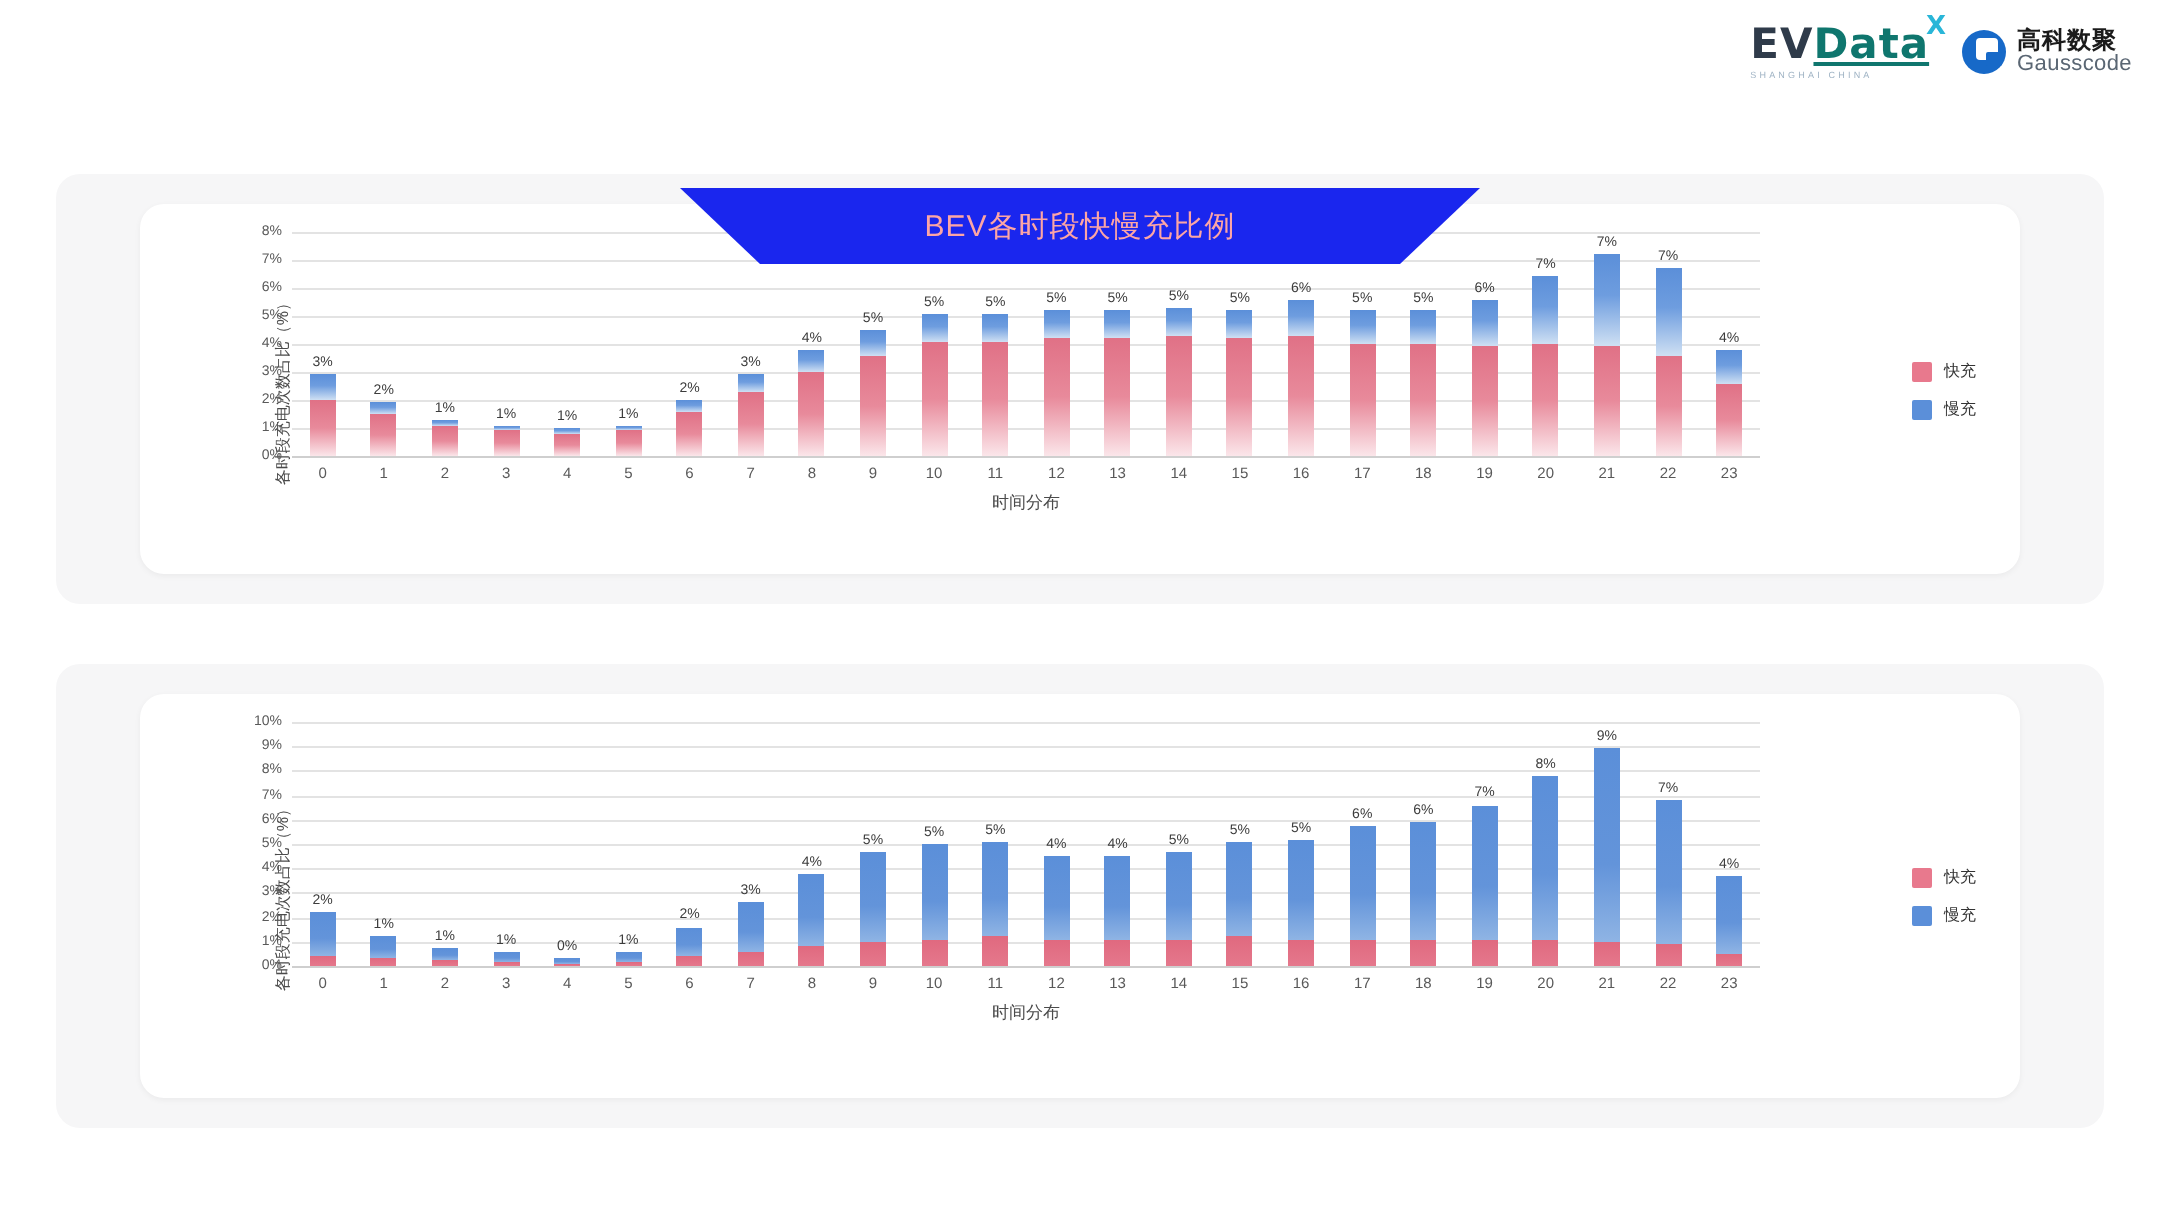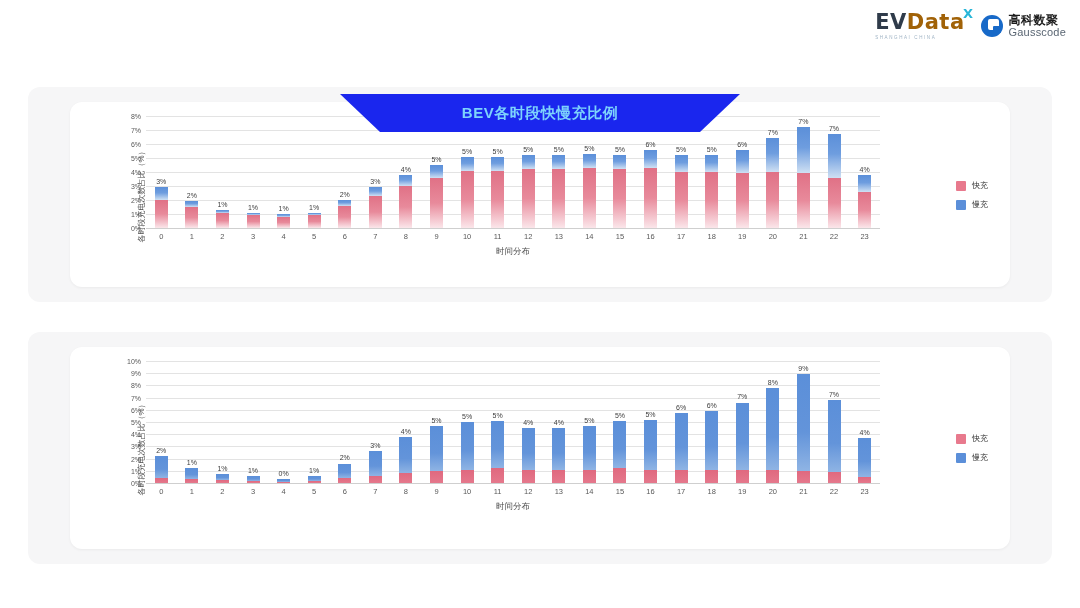--- a/index.html
+++ b/index.html
@@ -23,21 +23,21 @@
   .evdata{
     display:flex;flex-direction:column;align-items:flex-start;
     position:relative;
   }
   .evdata-main{
     font-size:21px;font-weight:bold;letter-spacing:.5px;
     color:#3e4a5a;line-height:1;
     font-family:"DejaVu Sans",sans-serif;
   }
   .evdata-main .ev{color:#2f3b4a;text-align:center;}
-  .evdata-main .data{color:#a16207;}
+  .evdata-main .data{color:#0f766e;text-decoration:underline;}
   .evdata-x{
     position:absolute;right:-9px;top:-5px;
     color:#29b6d8;font-size:13px;font-weight:bold;
   }
   .evdata-sub{
     font-size:4.5px;letter-spacing:1.6px;color:#9fb3c4;
     margin-top:2px;text-transform:uppercase;
   }
   .gauss{display:flex;align-items:center;gap:6px;}
   .gauss-icon{
@@ -76,21 +76,21 @@
   .banner{
     position:absolute;left:50%;transform:translateX(-50%);
     width:400px;height:38px;background:#1a26ee;
     clip-path:polygon(0 0,100% 0,90% 100%,10% 100%);
     display:flex;align-items:center;justify-content:center;
     z-index:5;
   }
   #banner-bev{top:-8px;}
   #banner-phev{top:-8px;}
   .banner-text{
-    color:#7dd3fc;font-size:15px;font-weight:bold;letter-spacing:.5px;
+    color:#fca5a5;font-size:15px;font-weight:normal;letter-spacing:.5px;
   }
 
   
   .chart-wrap{position:absolute;left:0;top:0;width:940px;height:100%;}
   .ylabel{
     position:absolute;left:24px;top:50%;
     transform:translateY(-50%) rotate(-90deg);
     transform-origin:center;
     font-size:8px;color:#4b4b4b;white-space:nowrap;
   }

